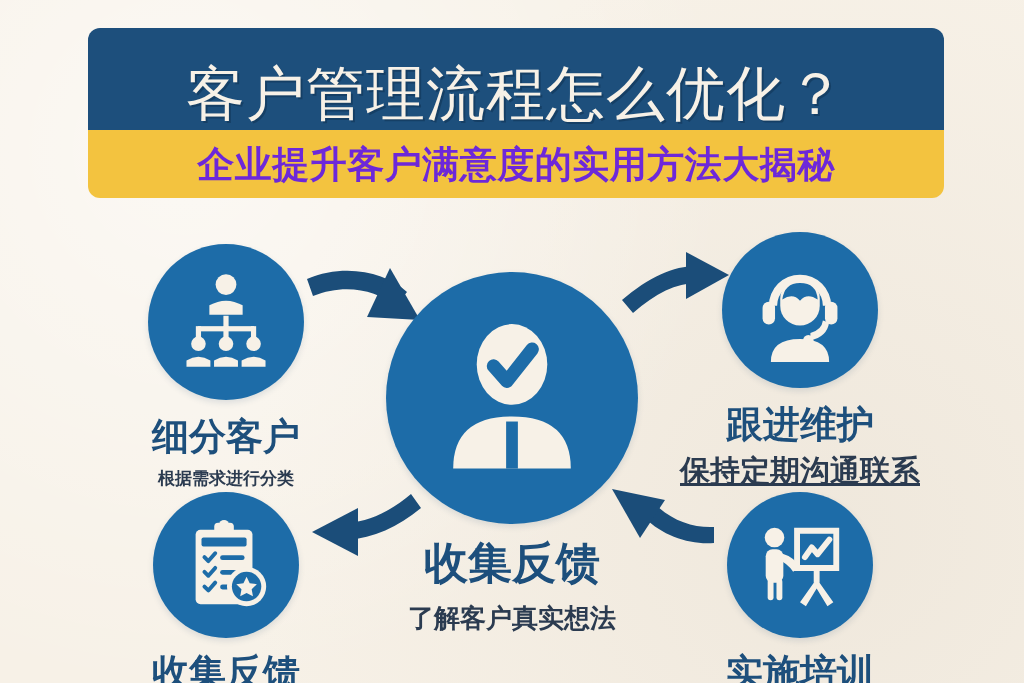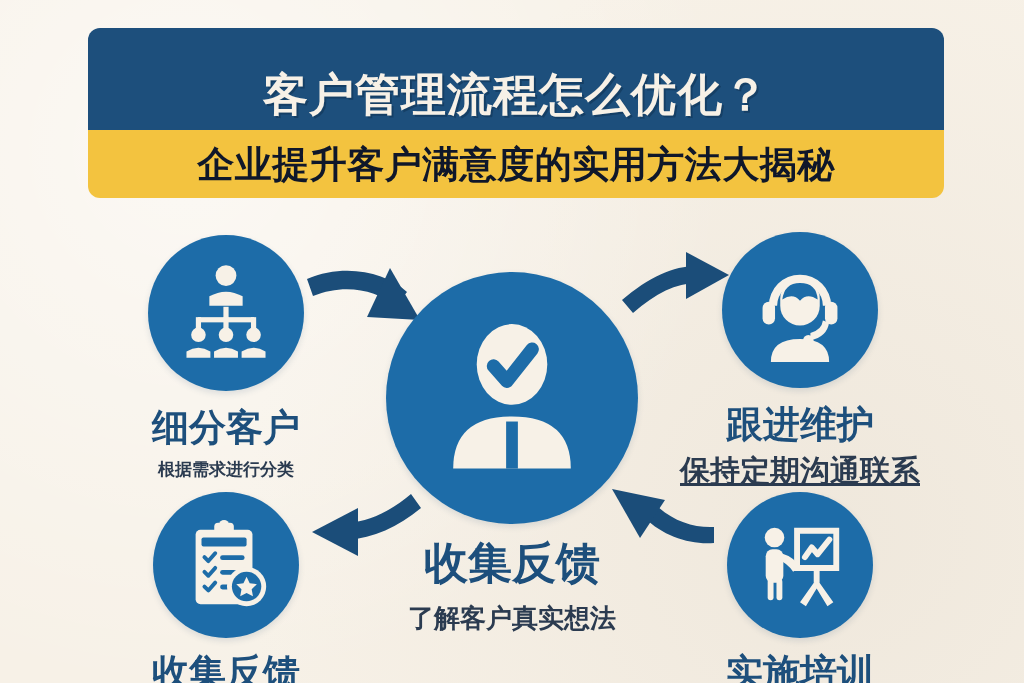--- a/index.html
+++ b/index.html
@@ -41,40 +41,40 @@
     background: #1d4f7c;
     border-radius: 12px 12px 0 0;
     height: 102px;
     display: flex;
     align-items: center;
     justify-content: center;
     box-shadow: 0 2px 0 rgba(0,0,0,.08);
   }
   .title-text {
     color: #f7f1e7;
-    font-size: 45px;
-    font-weight: 700;
+    font-size: 59px;
+    font-weight: 400;
     letter-spacing: 1px;
     line-height: 1;
     white-space: nowrap;
     text-shadow: 2px 2px 0 rgba(10,35,60,.35);
     margin-top: 31px;
   }
   .subtitle-band {
     background: #f5c council;
     background: #f4c githubc;
     background: #f3c33f;
     border-radius: 0 0 12px 12px;
     height: 68px;
     display: flex;
     align-items: center;
     justify-content: center;
   }
   .subtitle-text {
-    color: #0f172a;
+    color: #6d28d9;
     font-size: 37px;
     font-weight: 700;
     letter-spacing: .5px;
     line-height: 1;
     white-space: nowrap;
   }
 
   
   .node {
     position: absolute;
@@ -97,21 +97,21 @@
     white-space: nowrap;
   }
   .node-sub {
     color: #2b3b50;
     font-weight: 700;
     line-height: 1;
     white-space: nowrap;
   }
 
   
-  #node-segment { left: 78px; top: 235px; width: 296px; }
+  #node-segment { left: 78px; top: 244px; width: 296px; }
   #node-segment .circle { width: 156px; height: 156px; }
   #node-segment .node-title { font-size: 37px; margin-top: 18px; }
   #node-segment .node-sub { font-size: 17px; margin-top: 15px; }
 
   
   #node-followup { left: 652px; top: 232px; width: 296px; }
   #node-followup .circle { width: 156px; height: 156px; }
   #node-followup .node-title { font-size: 37px; margin-top: 18px; }
   #node-followup .node-sub { font-size: 30px; margin-top: 13px; text-decoration: underline; }
 

